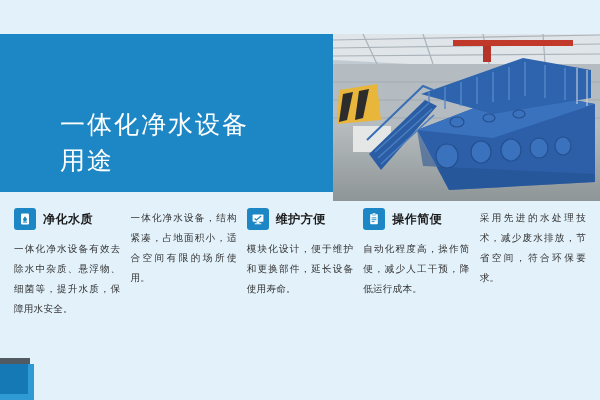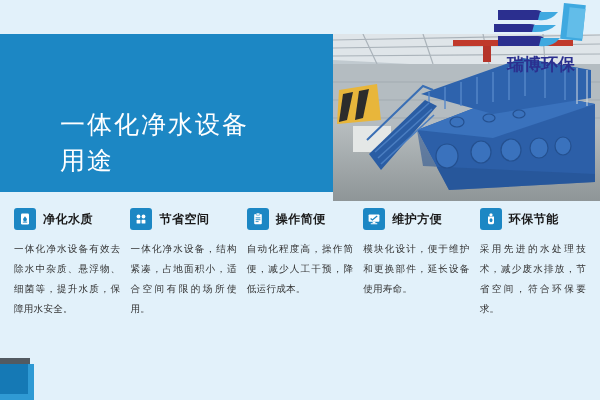--- a/index.html
+++ b/index.html
@@ -240,67 +240,54 @@
         <ellipse cx="186" cy="80" rx="6" ry="4"></ellipse>
       </g>
 
       <g stroke="#d7dde1" stroke-width="1">
         <line x1="244" y1="34" x2="244" y2="70"></line>
         <line x1="254" y1="36" x2="254" y2="72"></line>
       </g>
     </svg>
   </div>
 
-  <div class="logo">
-    <svg width="106" height="76" viewBox="0 0 106 76">
-
-      <rect x="74" y="2" width="22" height="36" fill="#3fa9e0" transform="rotate(6 85 20)"></rect>
-      <rect x="80" y="6" width="16" height="30" fill="#62bde9" transform="rotate(6 88 21)"></rect>
-
-      <path d="M10 8 L48 8 Q58 8 52 18 L10 18 Z" fill="#2b2f8f"></path>
-      <path d="M6 22 L42 22 Q52 22 46 30 L6 30 Z" fill="#2b2f8f"></path>
-      <path d="M10 34 L50 34 Q60 34 53 44 L10 44 Z" fill="#2b2f8f"></path>
-
-      <path d="M52 10 L70 10 Q62 20 50 18 Z" fill="#3fa9e0"></path>
-      <path d="M46 23 L68 23 Q60 31 44 30 Z" fill="#3fa9e0"></path>
-      <path d="M53 36 L72 36 Q64 46 51 44 Z" fill="#3fa9e0"></path>
-
-      <text x="53" y="68" font-family="'Liberation Sans','DejaVu Sans',sans-serif" font-size="17" font-weight="bold" fill="#2b2f8f" text-anchor="middle">瑞博环保</text>
-    </svg>
-  </div>
 
   <div class="features">
 
     <div class="feature">
       <div class="feature-head">
         <span class="feature-icon">
           <svg width="14" height="14" viewBox="0 0 14 14">
             <rect x="3" y="1.5" width="8" height="11" rx="1.2" fill="#ffffff"></rect>
             <path d="M7 4.2 L8.6 6.6 a1.9 1.9 0 1 1 -3.2 0 Z" fill="#1c87c4"></path>
             <rect x="4.8" y="9.6" width="4.4" height="1" fill="#1c87c4"></rect>
           </svg>
         </span>
         <span class="feature-title">净化水质</span>
       </div>
       <div class="feature-desc">一体化净水设备有效去除水中杂质、悬浮物、细菌等，提升水质，保障用水安全。</div>
     </div>
 
     <div class="feature">
+      <div class="feature-desc">一体化净水设备，结构紧凑，占地面积小，适合空间有限的场所使用。</div>
+    </div>
+
+    <div class="feature">
       <div class="feature-head">
         <span class="feature-icon">
           <svg width="14" height="14" viewBox="0 0 14 14">
-            <circle cx="4.5" cy="4.5" r="1.9" fill="#ffffff"></circle>
-            <circle cx="9.5" cy="4.5" r="1.9" fill="#ffffff"></circle>
-            <rect x="2.6" y="7.8" width="3.8" height="3.8" rx="0.6" fill="#ffffff"></rect>
-            <rect x="7.6" y="7.8" width="3.8" height="3.8" rx="0.6" fill="#ffffff"></rect>
+            <rect x="1.6" y="2.4" width="10.8" height="7.4" rx="0.8" fill="#ffffff"></rect>
+            <rect x="5.6" y="9.8" width="2.8" height="1.6" fill="#ffffff"></rect>
+            <rect x="3.6" y="11.2" width="6.8" height="1.1" rx="0.5" fill="#ffffff"></rect>
+            <polyline points="3.6,6.4 5.4,8 10.2,4" fill="none" stroke="#1c87c4" stroke-width="1.3"></polyline>
           </svg>
         </span>
-        <span class="feature-title">节省空间</span>
+        <span class="feature-title">维护方便</span>
       </div>
-      <div class="feature-desc">一体化净水设备，结构紧凑，占地面积小，适合空间有限的场所使用。</div>
+      <div class="feature-desc">模块化设计，便于维护和更换部件，延长设备使用寿命。</div>
     </div>
 
     <div class="feature">
       <div class="feature-head">
         <span class="feature-icon">
           <svg width="14" height="14" viewBox="0 0 14 14">
             <rect x="3.2" y="2" width="7.6" height="10.2" rx="1" fill="#ffffff"></rect>
             <rect x="5.2" y="1" width="3.6" height="2.2" rx="0.6" fill="#ffffff" stroke="#1c87c4" stroke-width="0.6"></rect>
             <g fill="#1c87c4">
               <rect x="4.6" y="5.4" width="4.8" height="0.9"></rect>
@@ -308,42 +295,17 @@
               <rect x="4.6" y="9.2" width="3" height="0.9"></rect>
             </g>
           </svg>
         </span>
         <span class="feature-title">操作简便</span>
       </div>
       <div class="feature-desc">自动化程度高，操作简便，减少人工干预，降低运行成本。</div>
     </div>
 
     <div class="feature">
-      <div class="feature-head">
-        <span class="feature-icon">
-          <svg width="14" height="14" viewBox="0 0 14 14">
-            <rect x="1.6" y="2.4" width="10.8" height="7.4" rx="0.8" fill="#ffffff"></rect>
-            <rect x="5.6" y="9.8" width="2.8" height="1.6" fill="#ffffff"></rect>
-            <rect x="3.6" y="11.2" width="6.8" height="1.1" rx="0.5" fill="#ffffff"></rect>
-            <polyline points="3.6,6.4 5.4,8 10.2,4" fill="none" stroke="#1c87c4" stroke-width="1.3"></polyline>
-          </svg>
-        </span>
-        <span class="feature-title">维护方便</span>
-      </div>
-      <div class="feature-desc">模块化设计，便于维护和更换部件，延长设备使用寿命。</div>
-    </div>
-
-    <div class="feature">
-      <div class="feature-head">
-        <span class="feature-icon">
-          <svg width="14" height="14" viewBox="0 0 14 14">
-            <path d="M4 4.4 h6 v6.4 a1.4 1.4 0 0 1 -1.4 1.4 h-3.2 a1.4 1.4 0 0 1 -1.4 -1.4 Z" fill="#ffffff"></path>
-            <rect x="5.6" y="1.6" width="2.8" height="2.6" rx="0.7" fill="#ffffff"></rect>
-            <path d="M7 6.2 c2 0.6 2 3.4 0 4 c-2 -0.6 -2 -3.4 0 -4 Z" fill="#1c87c4"></path>
-          </svg>
-        </span>
-        <span class="feature-title">环保节能</span>
-      </div>
       <div class="feature-desc">采用先进的水处理技术，减少废水排放，节省空间，符合环保要求。</div>
     </div>
 
   </div>
 </div>
 
 </body></html>

